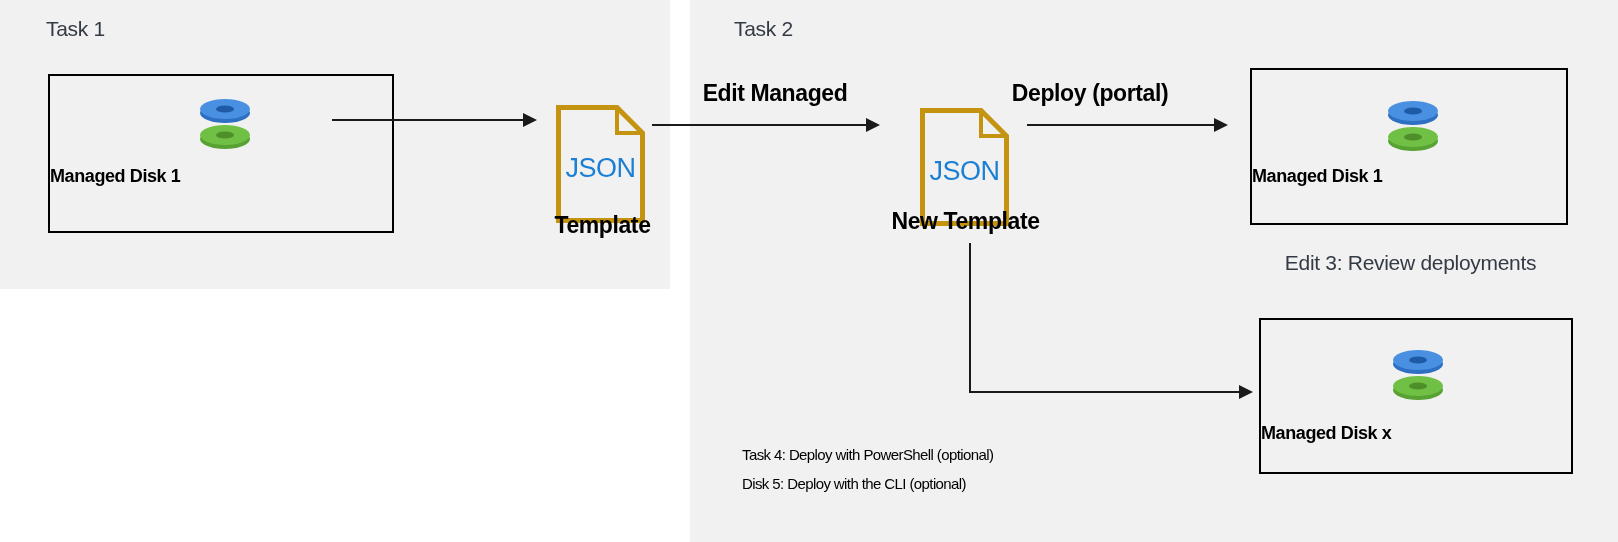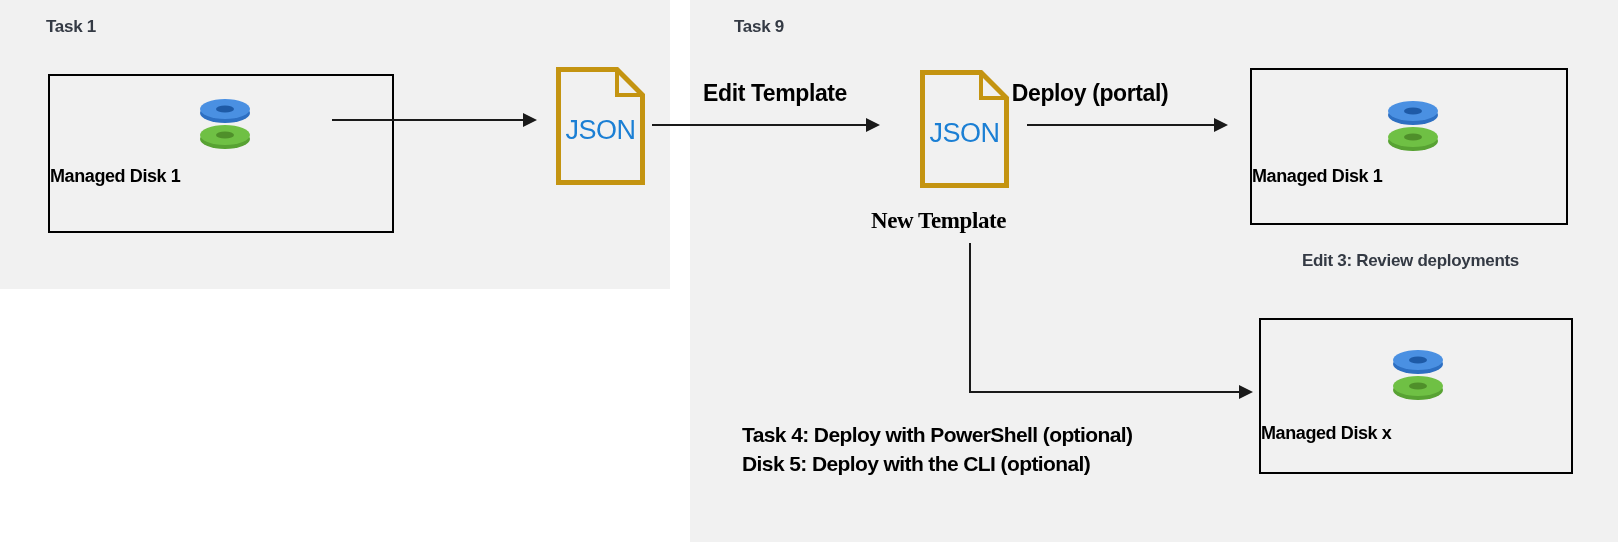--- a/index.html
+++ b/index.html
@@ -17,22 +17,22 @@
   }
   .panel {
     position: absolute;
     background: var(--panel-bg, #f1f1f1);
   }
   .panel-left  { left: 0;   top: 0; width: 670px; height: 289px; }
   .panel-right { left: 690px; top: 0; width: 928px; height: 542px; }
 
   .task-title {
     position: absolute;
-    font-size: 17px;
-    font-weight: bold;
+    font-size: 21px;
+    font-weight: normal;
     letter-spacing: -0.3px;
     color: var(--heading-text, #343a44);
     white-space: nowrap;
   }
   .label {
     position: absolute;
     font-size: 23px;
     font-weight: bold;
     letter-spacing: -0.4px;
     color: var(--label-text, #000);
@@ -65,20 +65,21 @@
   .disk-blue-side  { fill: var(--disk-blue-side, #2d6fc2); }
   .disk-blue-hole  { fill: var(--disk-blue-hole, #1e5aa6); }
   .disk-green-top  { fill: var(--disk-green-top, #6fc044); }
   .disk-green-side { fill: var(--disk-green-side,#58a233); }
   .disk-green-hole { fill: var(--disk-green-hole,#4f8f2a); }
 
   .json-doc {
     position: absolute;
     width: 89px;
     height: 118px;
+    margin-top: 38px;
   }
   .json-doc svg { position: absolute; left: 0; top: 0; }
   .json-doc-outline {
     fill: none;
     stroke: var(--accent-gold, #c49411);
     stroke-width: 5;
     stroke-linejoin: miter;
   }
   .json-doc-fold {
     fill: none;
@@ -106,23 +107,23 @@
     width: 0;
     height: 0;
     border-top: 7px solid transparent;
     border-bottom: 7px solid transparent;
     border-left: 14px solid var(--line-color, #000);
   }
 
   .task45 {
     position: absolute;
     left: 742px;
-    top: 420px;
-    font-size: 21px;
-    font-weight: bold;
+    top: 440px;
+    font-size: 15px;
+    font-weight: normal;
     letter-spacing: -0.6px;
     color: var(--label-text, #000);
     line-height: 29px;
     white-space: nowrap;
   }
 </style>
 </head>
 <body>
 
 <div class="canvas">
@@ -147,36 +148,37 @@
   <div class="line" style="left:332px; top:119px; width:192px; height:2px;"></div>
   <div class="arrow-head" style="left:523px; top:113px;"></div>
 
   <div class="json-doc" style="left:556px; top:67px;">
     <svg width="89" height="118" viewBox="0 0 89 118">
       <path class="json-doc-outline" d="M2.5 2.5 H61 L86.5 28 V115.5 H2.5 Z"></path>
       <path class="json-doc-fold" d="M61 2.5 V28 H86.5"></path>
     </svg>
     <div class="json-doc-text">JSON</div>
   </div>
-
-  <div class="task-title" style="left:734px; top:17px;">Task 9</div>
-
-  <div class="label centered" style="left:655px; top:80px; width:240px;">Edit Template</div>
+  <div class="label centered" style="left:520px; top:212px; width:165px;">Template</div>
+
+  <div class="task-title" style="left:734px; top:17px;">Task 2</div>
+
+  <div class="label centered" style="left:655px; top:80px; width:240px;">Edit Managed</div>
 
   <div class="line" style="left:652px; top:124px; width:215px; height:2px;"></div>
   <div class="arrow-head" style="left:866px; top:118px;"></div>
 
   <div class="json-doc" style="left:920px; top:70px;">
     <svg width="89" height="118" viewBox="0 0 89 118">
       <path class="json-doc-outline" d="M2.5 2.5 H61 L86.5 28 V115.5 H2.5 Z"></path>
       <path class="json-doc-fold" d="M61 2.5 V28 H86.5"></path>
     </svg>
     <div class="json-doc-text">JSON</div>
   </div>
-  <div class="label centered" style="left:816px; top:208px; width:245px;font-family:Liberation Serif, serif;">New Template</div>
+  <div class="label centered" style="left:843px; top:208px; width:245px;">New Template</div>
 
   <div class="label centered" style="left:1000px; top:80px; width:180px;">Deploy (portal)</div>
 
   <div class="line" style="left:1027px; top:124px; width:188px; height:2px;"></div>
   <div class="arrow-head" style="left:1214px; top:118px;"></div>
 
   <div class="node-box" style="left:1250px; top:68px; width:318px; height:157px;">
     <svg class="disk-icon" style="left:133px; top:30px;" viewBox="0 0 56 52">
       <ellipse class="disk-green-side" cx="28" cy="41" rx="25" ry="10"></ellipse>
       <ellipse class="disk-green-top" cx="28" cy="37" rx="25" ry="10"></ellipse>

